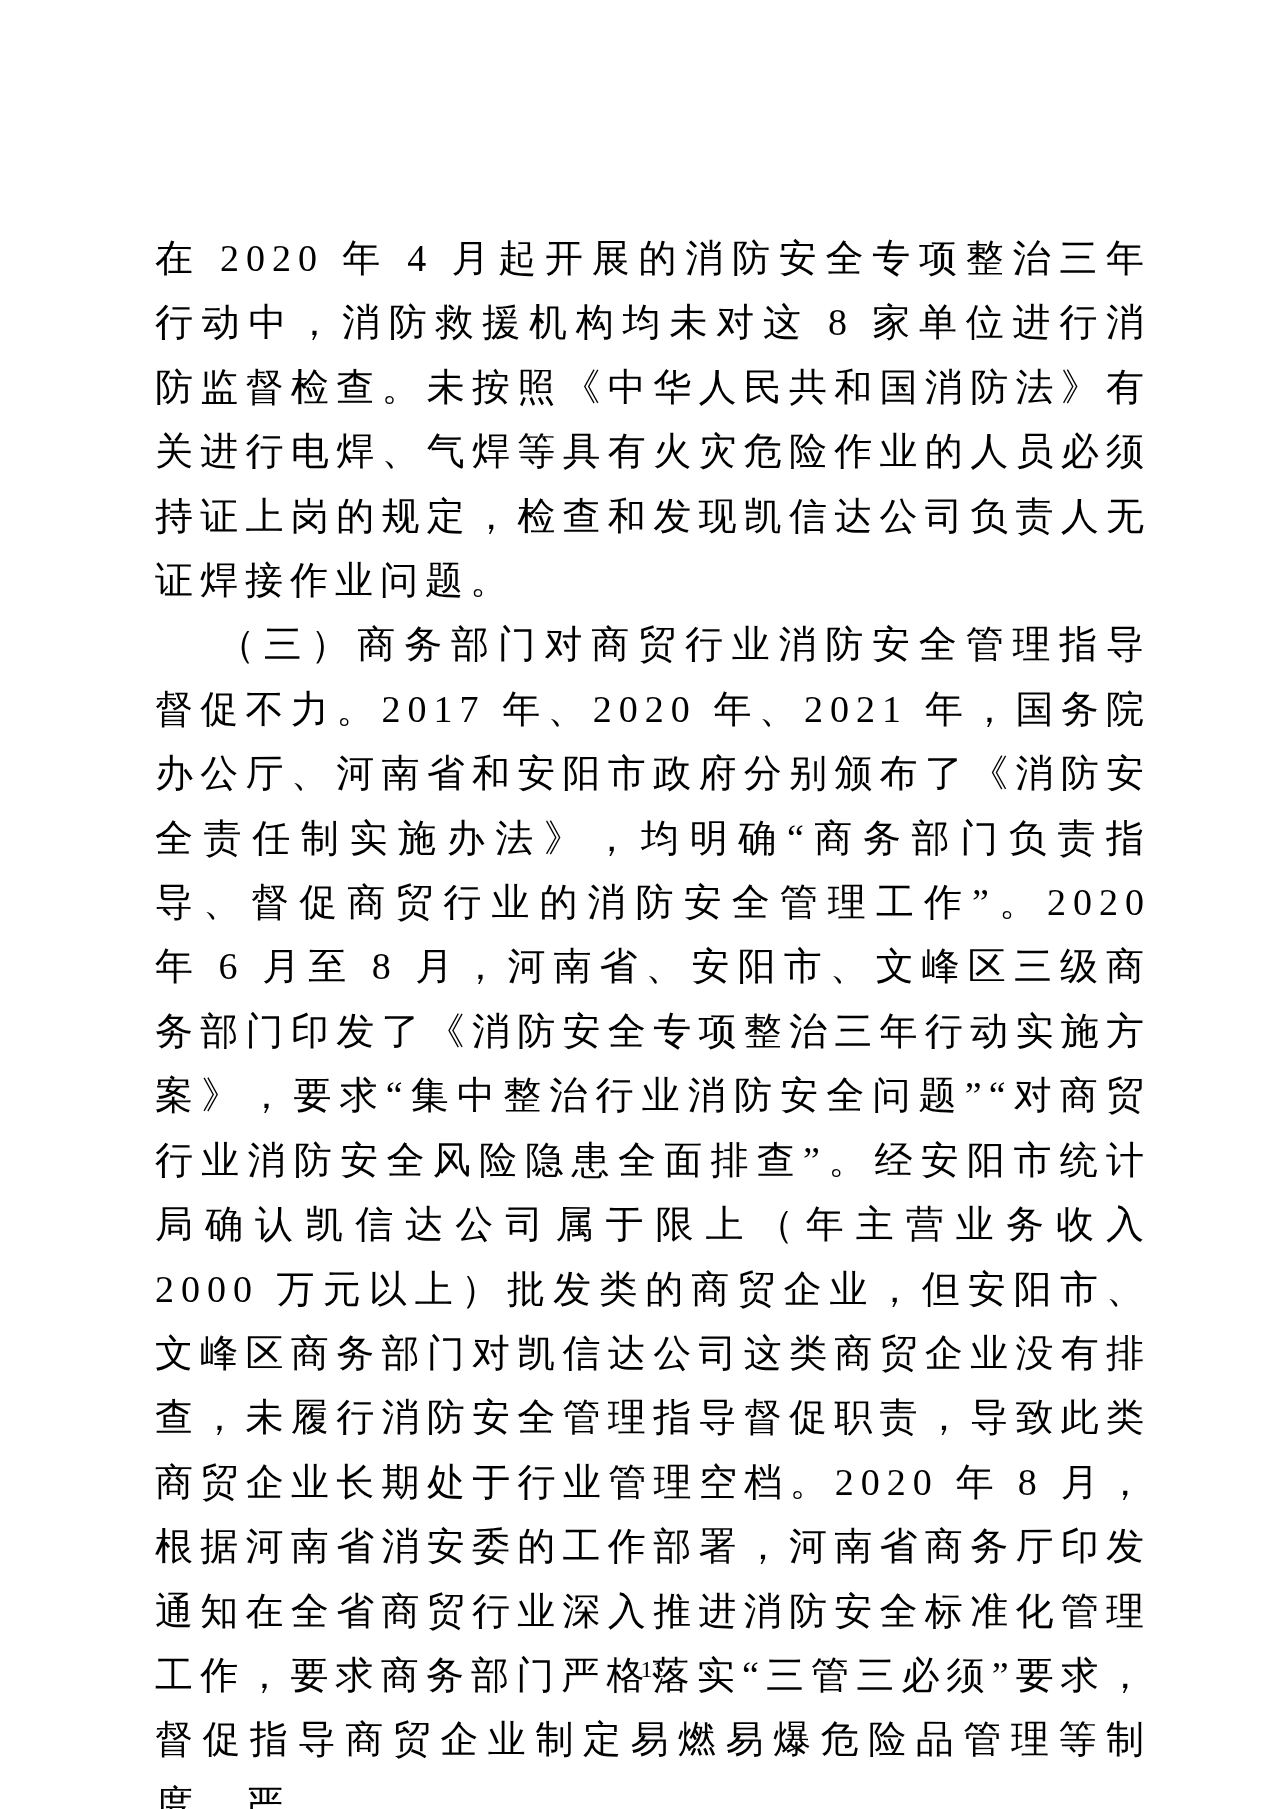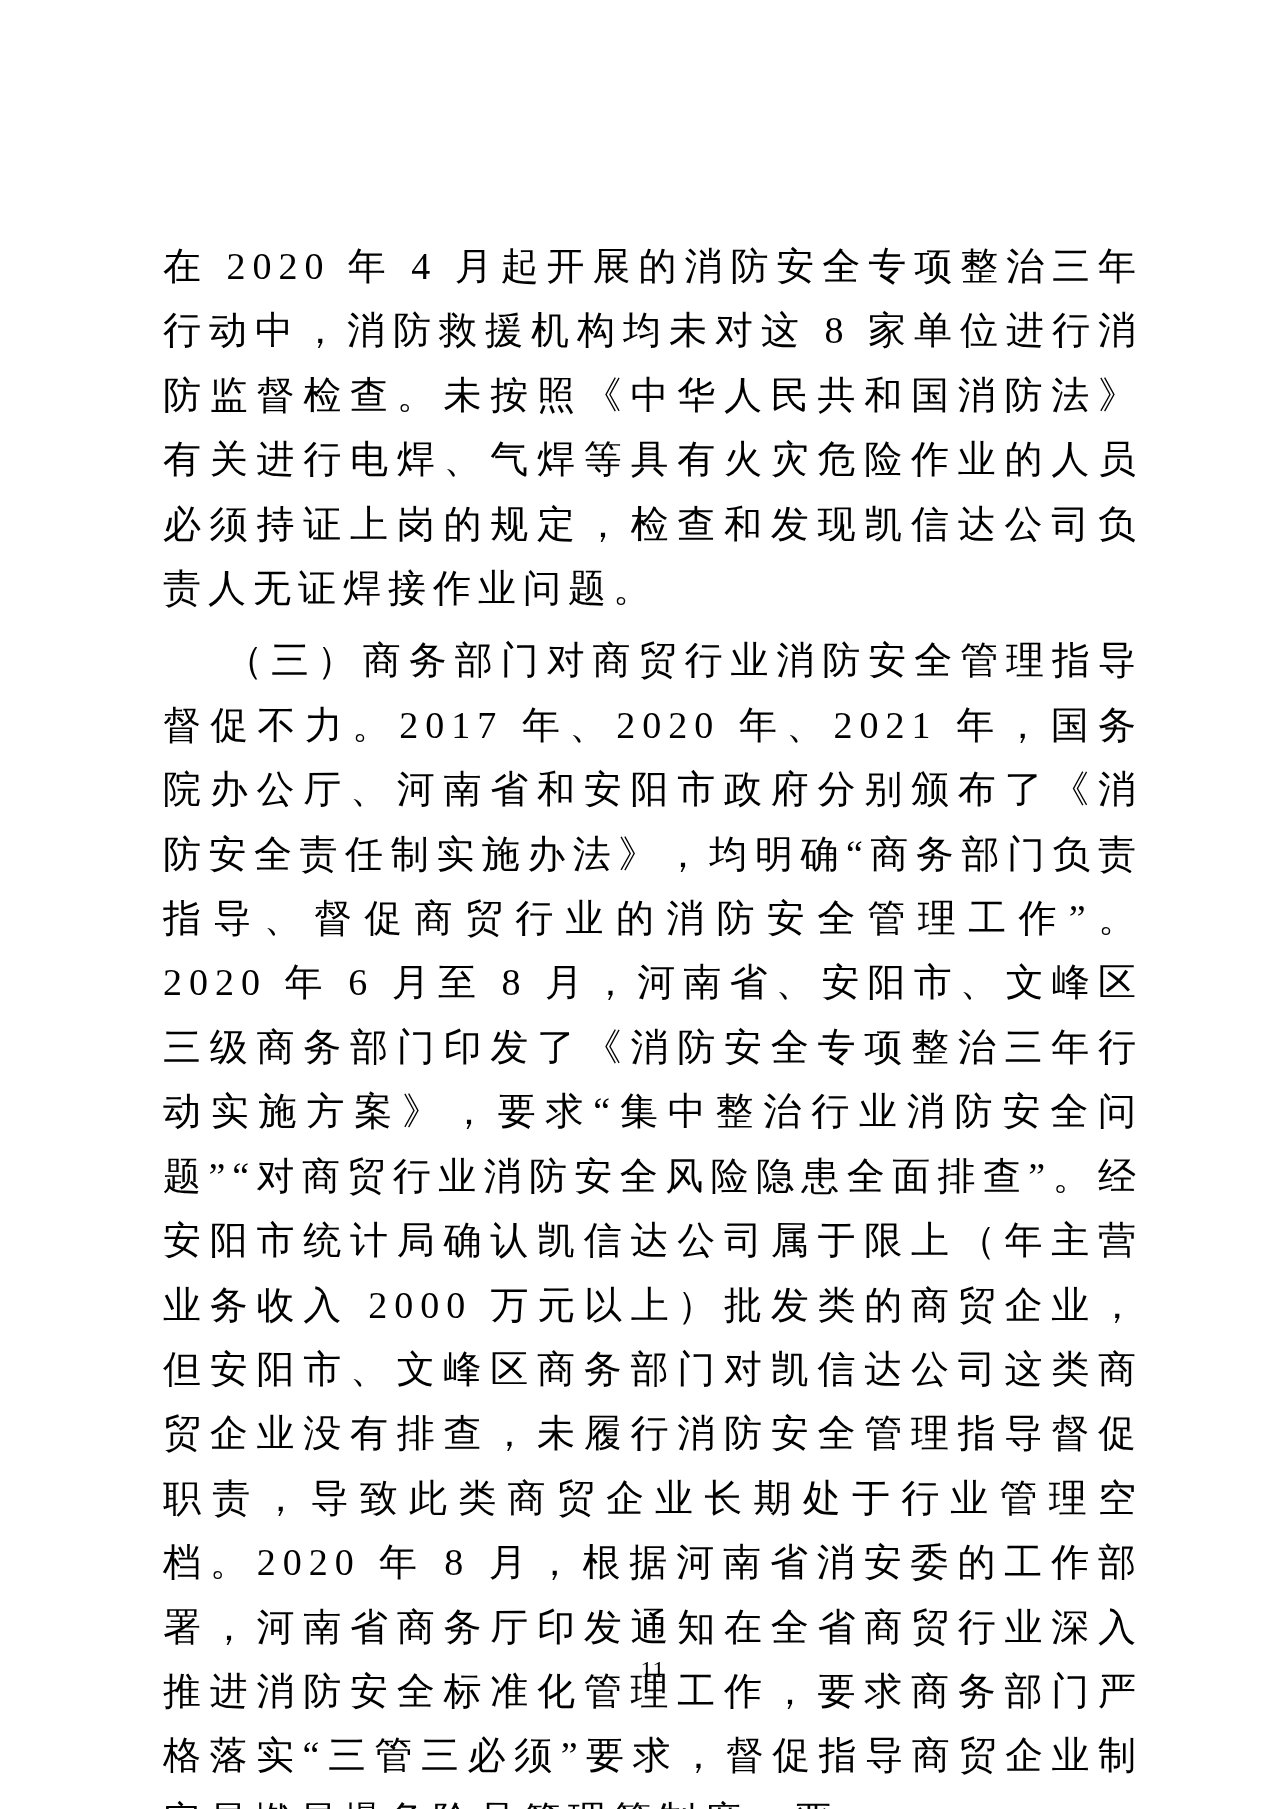--- a/index.html
+++ b/index.html
@@ -15,21 +15,21 @@
     color: #000000;
     overflow: hidden;
   }
   .page-content {
     position: absolute;
     left: 155px;
     top: 226px;
     width: 996px;
   }
   .para {
-    margin: 8px;
+    margin: 0;
     font-size: 38px;
     line-height: 64.4px;
     letter-spacing: 7px;
     text-align: justify;
     text-justify: inter-character;
     color: #000000;
   }
   .para.indent {
     text-indent: 62px;
   }

